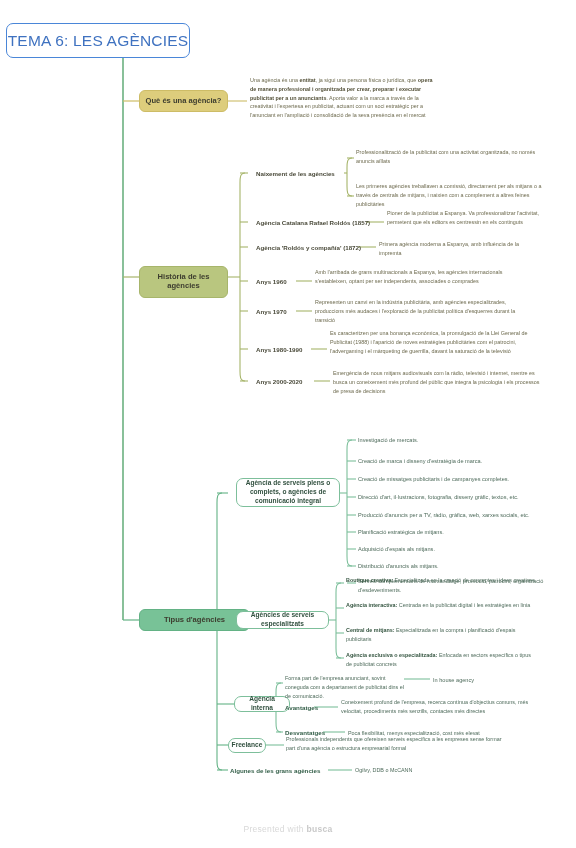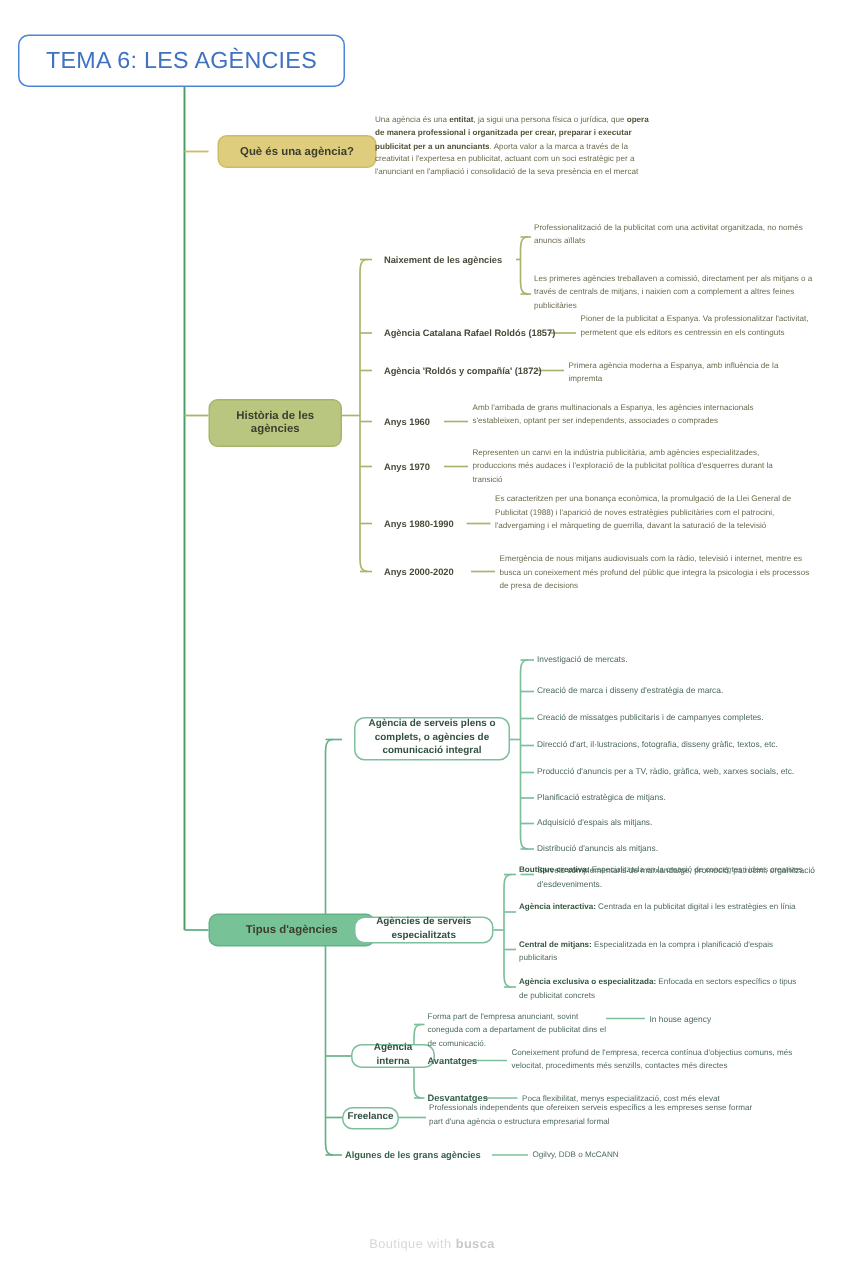--- a/index.html
+++ b/index.html
@@ -9,21 +9,21 @@
     font-family:"Liberation Sans", sans-serif;
     position:relative;
     overflow:hidden;
     color:#3f3f3f;
   }
   #mapsvg{position:absolute;left:0;top:0;width:576px;height:848px;}
   .node{position:absolute;box-sizing:border-box;}
 
   
   .root{
-    left:12px;top:23px;width:218px;height:35px;
+    left:6px;top:23px;width:184px;height:35px;
     border:1.4px solid #4a86d8;border-radius:7px;background:#ffffff;
     display:flex;align-items:center;justify-content:center;
     font-size:15.5px;color:#3f72c0;letter-spacing:.2px;
   }
 
   
   .l1{
     border-radius:6px;display:flex;align-items:center;justify-content:center;
     font-size:7.6px;font-weight:bold;color:#3d3d2f;text-align:center;
     padding:0 4px;line-height:1.15;
@@ -138,21 +138,21 @@
   <path d="M323,732 L345,732" stroke="#7dbf9b" stroke-width="1.1" fill="none"></path>
 
   <path d="M265,745 L284,745" stroke="#7dbf9b" stroke-width="1.1" fill="none"></path>
   <path d="M328,770 L352,770" stroke="#7dbf9b" stroke-width="1.1" fill="none"></path>
 </svg>
 
 <div class="node root">
   <span>TEMA 6: LES AGÈNCIES</span>
 </div>
 
-<div class="node l1 khaki" style="left:145px;top:90px;width:106px;height:22px;">
+<div class="node l1 khaki" style="left:139px;top:90px;width:89px;height:22px;">
   <span>Què és una agència?</span>
 </div>
 <div class="node desc" style="left:250px;top:76px;width:186px;">Una agència és una <b>entitat</b>, ja sigui una persona física o jurídica, que <b>opera de manera professional i organitzada per crear, preparar i executar publicitat per a un anunciants</b>. Aporta valor a la marca a través de la creativitat i l'expertesa en publicitat, actuant com un soci estratègic per a l'anunciant en l'ampliació i consolidació de la seva presència en el mercat</div>
 
 <div class="node l1 olive" style="left:139px;top:266px;width:89px;height:32px;">
   <span>Història de les agències</span>
 </div>
 
 <div class="node lbl" style="left:256px;top:170px;">Naixement de les agències</div>
 <div class="node desc" style="left:356px;top:148px;width:190px;">Professionalització de la publicitat com una activitat organitzada, no només anuncis aïllats</div>
@@ -221,14 +221,14 @@
 
 <div class="node l2box center" style="left:228px;top:738px;width:38px;height:15px;">
   <span>Freelance</span>
 </div>
 <div class="node desc g" style="left:286px;top:735px;width:225px;">Professionals independents que ofereixen serveis específics a les empreses sense formar part d'una agència o estructura empresarial formal</div>
 
 <div class="node lbl green" style="left:230px;top:767px;">Algunes de les grans agències</div>
 <div class="node desc g" style="left:355px;top:766px;width:140px;">Ogilvy, DDB o McCANN</div>
 
 <div class="footer">
-  <span>Boutique with </span><b>busca</b>
+  <span>Presented with </span><b>busca</b>
 </div>
 
 </body></html>

